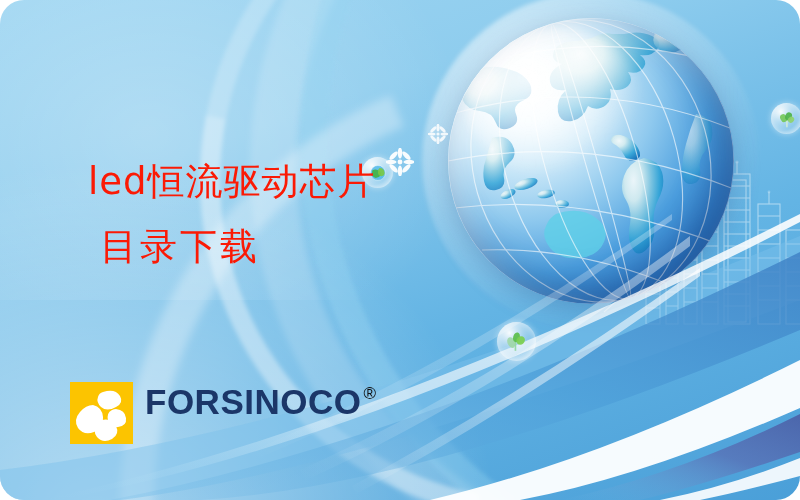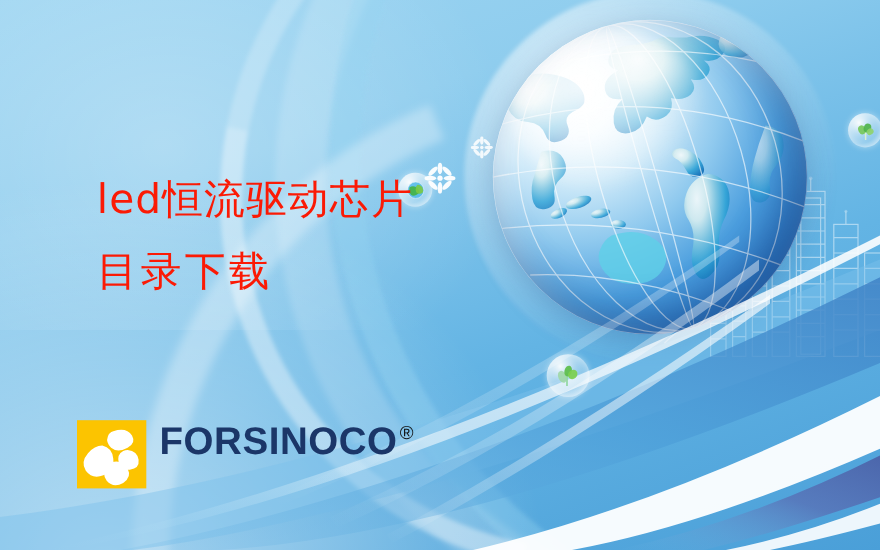--- a/index.html
+++ b/index.html
@@ -12,20 +12,21 @@
     font-family: "Liberation Sans", sans-serif;
   }
 
   
   #banner {
     position: relative;
     width: 800px;
     height: 500px;
     overflow: hidden;
     background: linear-gradient(160deg, #9fd6f2 0%, #8fcdee 28%, #63b4e4 62%, #4a9fd8 100%);
+    border-radius: 24px;
   }
 
   
   .layer {
     position: absolute;
     inset: 0;
     pointer-events: none;
   }
 
   
@@ -192,21 +193,21 @@
   .headline-line {
     color: #fb1a05;
     font-family: "DejaVu Sans", "Liberation Sans", sans-serif;
     font-size: 37px;
     font-weight: 400;
     line-height: 1.0;
     letter-spacing: 1px;
     white-space: nowrap;
   }
   .headline-line.l1 { margin-bottom: 28px; }
-  .headline-line.l2 { letter-spacing: 3px; }
+  .headline-line.l2 { margin-left: 12px; letter-spacing: 3px; }
 
   
   .logo {
     position: absolute;
     left: 70px;
     top: 382px;
     display: flex;
     align-items: flex-start;
     z-index: 8;
   }

